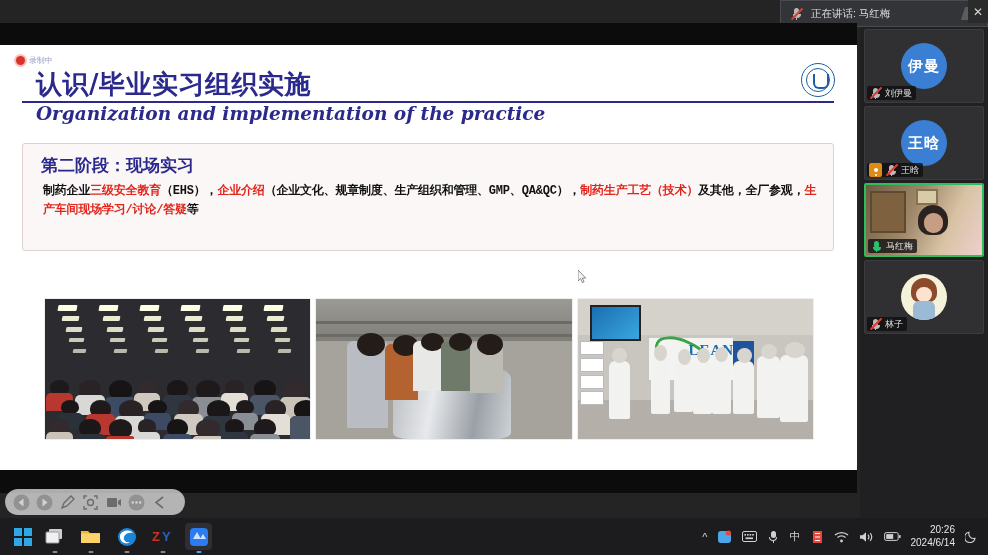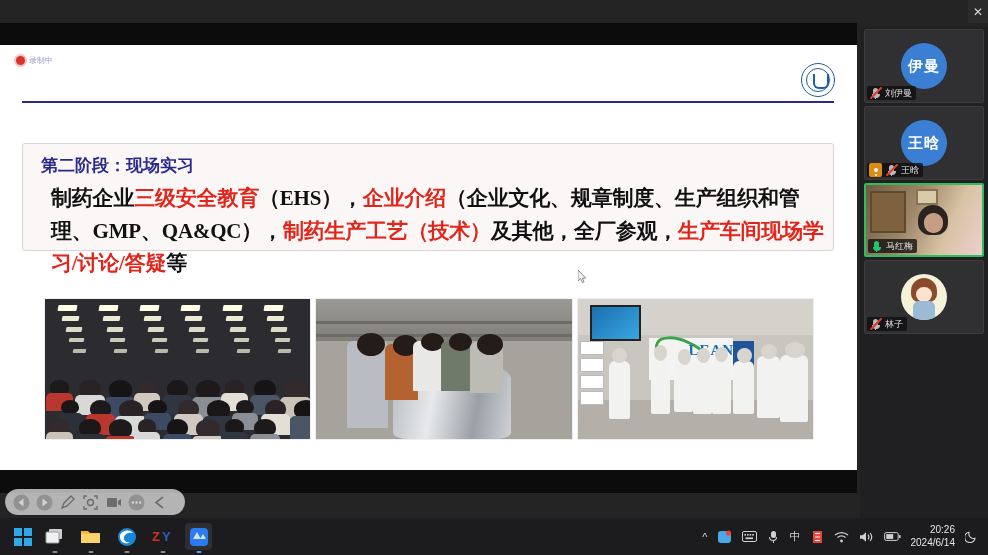--- a/index.html
+++ b/index.html
@@ -107,23 +107,23 @@
   .content-card {
     position:absolute; left:22px; top:98px; width:812px; height:108px;
     background:#fbf7f7; border:1.5px solid #dcd2d2; border-radius:3px;
   }
   .phase-head {
     position:absolute; left:18px; top:10px;
     font-size:17px; font-weight:bold; color:#2b2a8c;
     font-family:"DejaVu Sans","Liberation Sans",sans-serif;
   }
   .body-text {
-    position:absolute; left:28px; top:38px; width:784px;
-    font-size:21px; line-height:1.55; color:#111; font-weight:bold;
-    font-family:Liberation Serif, serif;
+    position:absolute; left:20px; top:38px; width:784px;
+    font-size:12px; line-height:1.55; color:#111; font-weight:bold;
+    font-family:Liberation Mono, monospace;
     letter-spacing:-.2px;
   }
   .hl { color:#e1251b; }
 
   .photo-row {
     position:absolute; left:44px; top:253px; width:770px; height:142px;
     display:flex; gap:4px;
   }
   .photo { position:relative; overflow:hidden; border:1px solid #eee; }
   .photo.p1 { width:267px; }
@@ -258,31 +258,45 @@
 </style>
 </head>
 <body>
 
 <div id="root">
   <div class="desktop-bg"></div>
 
   <div class="meeting-window">
 
 
+    <div class="floatbar">
+      <span class="mic-ico muted">
+        <span class="body"></span>
+          <span class="stand"></span>
+          <span class="post"></span>
+      </span>
+      <span class="speaking-label">正在讲话: 马红梅</span>
+      <span class="grip">
+          <i></i>
+          <i></i>
+        </span>
+    </div>
     <div class="win-close">✕</div>
 
     <div class="share-area">
       <div class="slide">
 
         <div class="rec-badge">
           <span class="rec-dot"></span>
           <span class="rec-text">录制中</span>
         </div>
 
+        <div class="slide-title">认识/毕业实习组织实施</div>
         <div class="title-rule"></div>
+        <div class="slide-subtitle">Organization and implementation of the practice</div>
 
         <div class="logo-wrap">
           <span class="logo-seal"></span>
         </div>
 
         <div class="content-card">
           <div class="phase-head">第二阶段：现场实习</div>
           <div class="body-text" id="body-text"><span>制药企业</span><span class="hl">三级安全教育</span><span>（EHS），</span><span class="hl">企业介绍</span><span>（企业文化、规章制度、生产组织和管理、GMP、QA&amp;QC），</span><span class="hl">制药生产工艺（技术）</span><span>及其他，全厂参观，</span><span class="hl">生产车间现场学习/讨论/答疑</span><span>等</span></div>
         </div>
 

